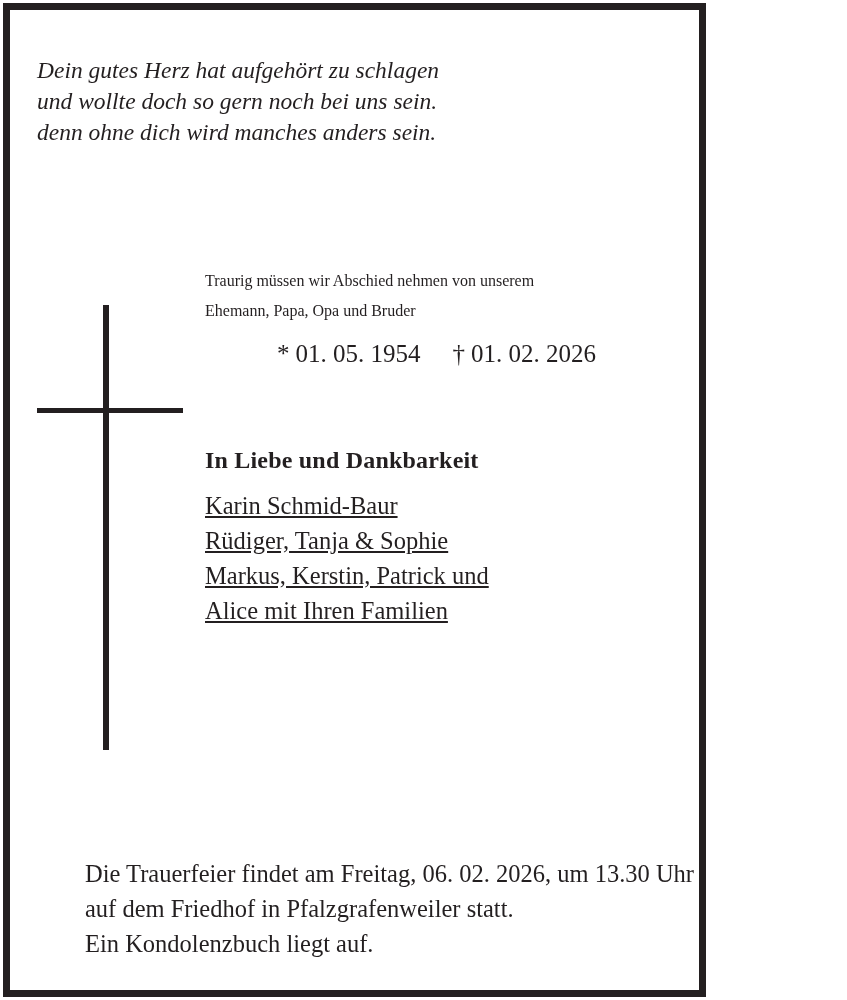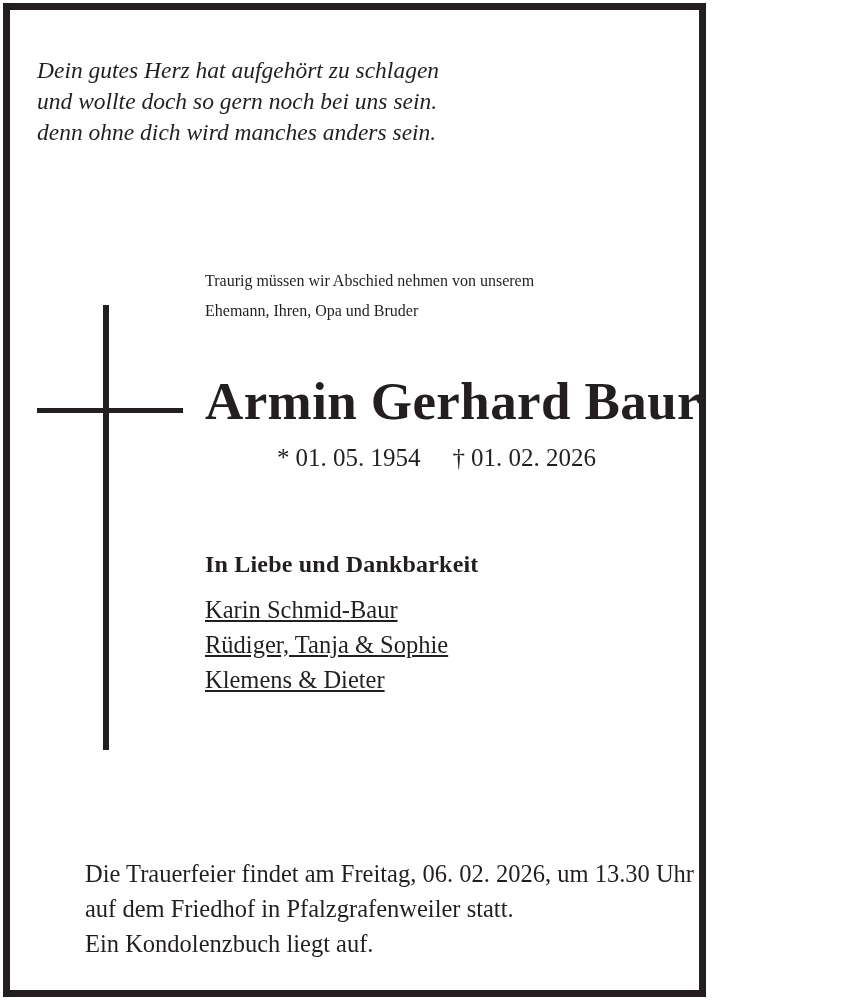--- a/index.html
+++ b/index.html
@@ -162,35 +162,35 @@
 
     <div class="cross">
       <div class="cross-vertical"></div>
       <div class="cross-horizontal"></div>
     </div>
 
     <div class="center-block">
 
       <div class="intro">
         <span class="intro-line">Traurig müssen wir Abschied nehmen von unserem</span>
-        <span class="intro-line">Ehemann, Ihren, Opa und Bruder</span>
+        <span class="intro-line">Ehemann, Papa, Opa und Bruder</span>
       </div>
 
-      <div class="deceased-name">Armin Gerhard Baur</div>
 
       <div class="dates">
         <span class="sym">*</span><span>01. 05. 1954</span><span class="gap"></span><span class="sym">†</span><span>01. 02. 2026</span>
       </div>
 
       <div class="tribute-heading">In Liebe und Dankbarkeit</div>
 
       <div class="mourners">
         <span class="mourner-line">Karin Schmid-Baur</span>
         <span class="mourner-line">Rüdiger, Tanja &amp; Sophie</span>
-        <span class="mourner-line">Klemens &amp; Dieter</span>
+        <span class="mourner-line">Markus, Kerstin, Patrick und</span>
+        <span class="mourner-line">Alice mit Ihren Familien</span>
       </div>
 
     </div>
 
     <div class="service">
       <span class="service-line">Die Trauerfeier findet am Freitag, 06. 02. 2026, um 13.30 Uhr</span>
       <span class="service-line">auf dem Friedhof in Pfalzgrafenweiler statt.</span>
       <span class="service-line">Ein Kondolenzbuch liegt auf.</span>
     </div>
 

